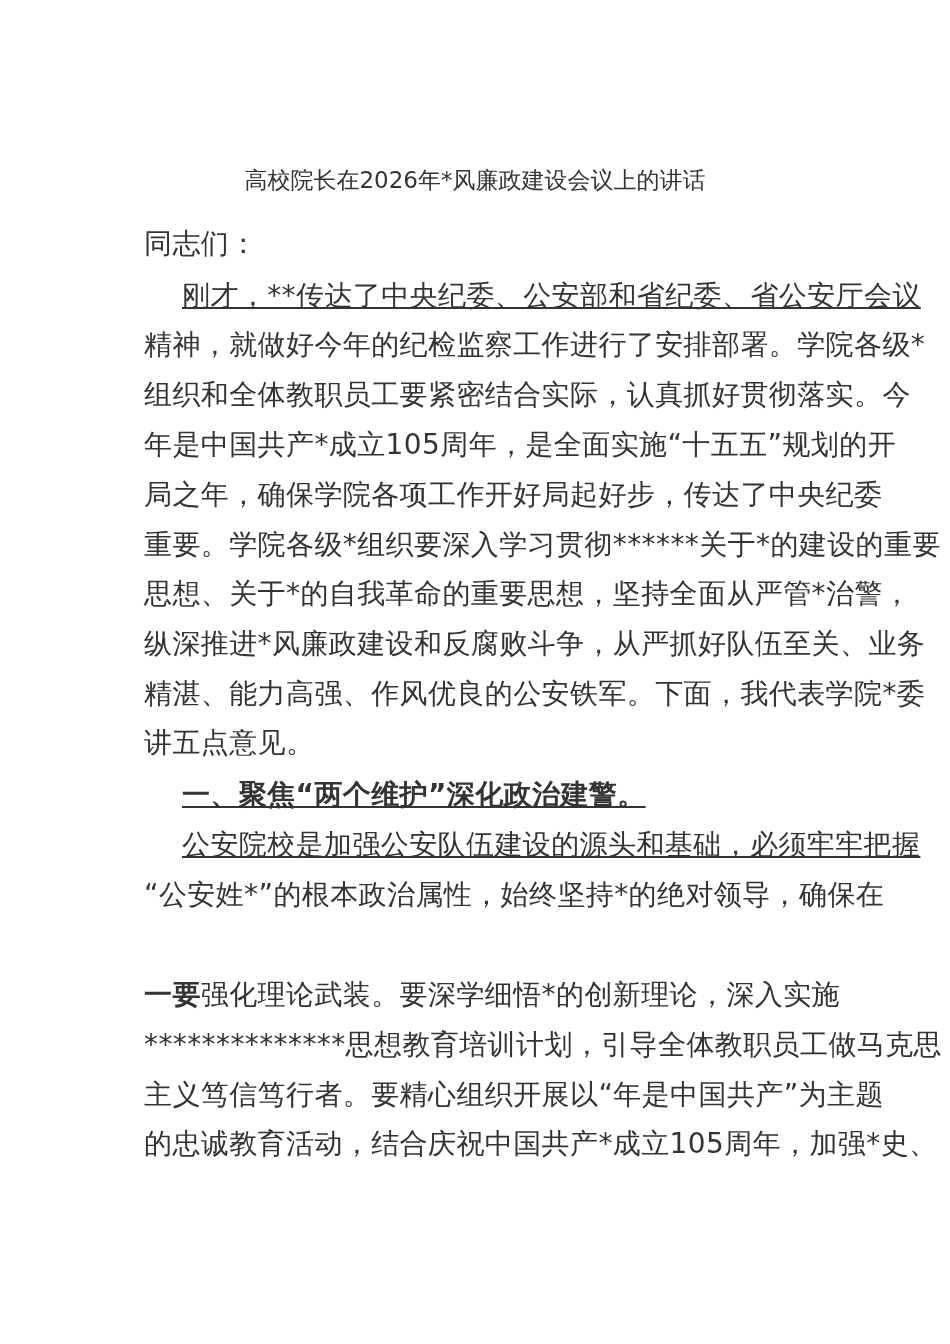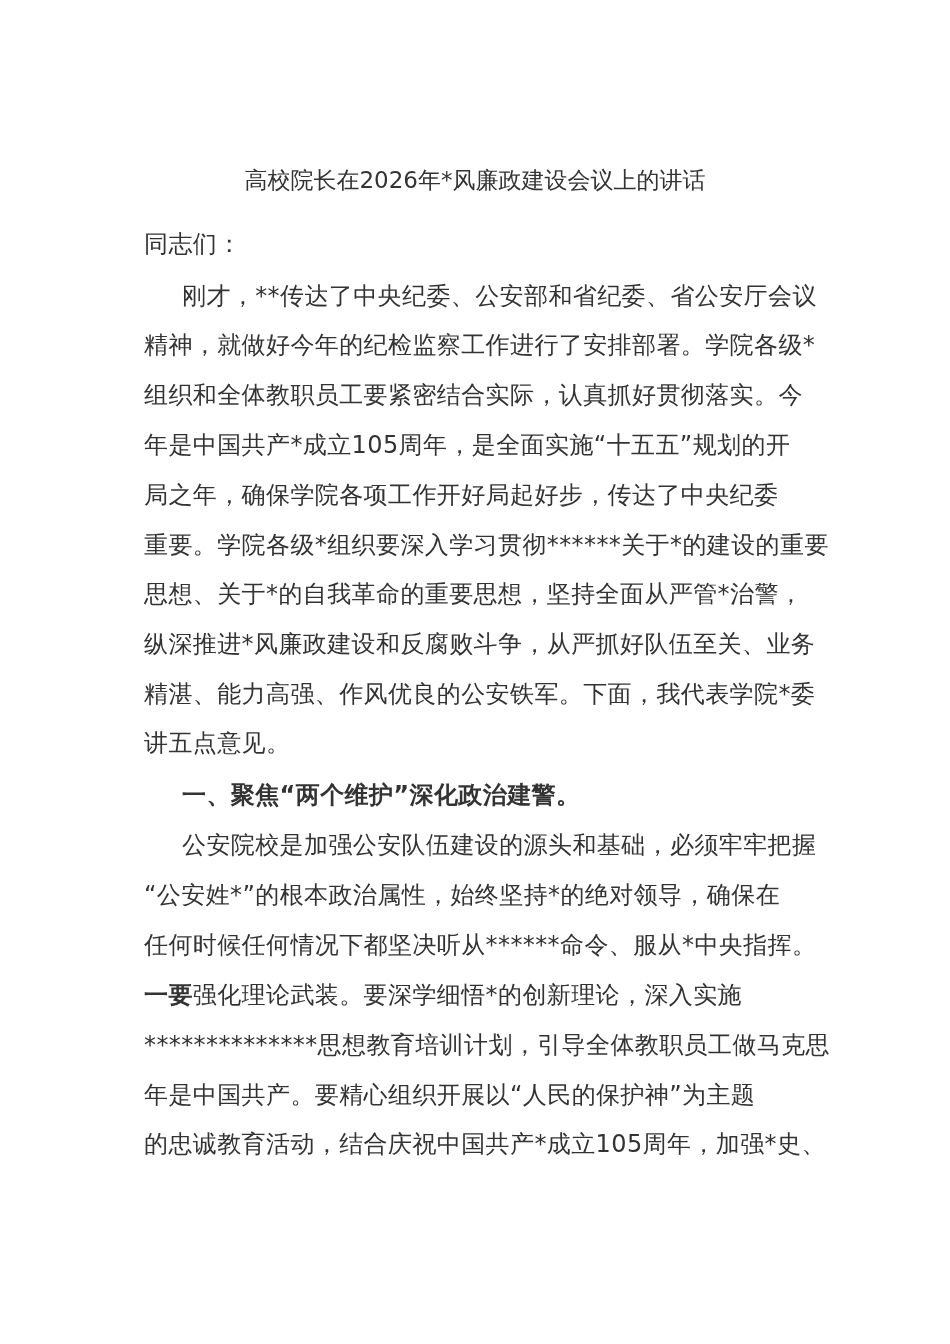--- a/index.html
+++ b/index.html
@@ -30,26 +30,26 @@
       top: 146px;
       text-align: center;
       font-size: 23px;
       line-height: 36px;
       letter-spacing: 0px;
       white-space: nowrap;
     }
     .line {
       position: absolute;
       left: 144px;
-      font-size: 24px;
+      font-size: 28px;
       line-height: 36px;
       white-space: nowrap;
       letter-spacing: 0.4px;
     }
-    .indent { left: 182px; }
+    .indent { left: 182px; text-decoration: underline; }
     .bold { font-weight: bold; }
     b { font-weight: bold; }
   </style>
 </head>
 <body>
 
 <div class="page">
 
   <div class="title">高校院长在2026年*风廉政建设会议上的讲话</div>
 
@@ -63,24 +63,23 @@
   <div class="line" style="top:511px">重要。学院各级*组织要深入学习贯彻******关于*的建设的重要</div>
   <div class="line" style="top:560px">思想、关于*的自我革命的重要思想，坚持全面从严管*治警，</div>
   <div class="line" style="top:610px">纵深推进*风廉政建设和反腐败斗争，从严抓好队伍至关、业务</div>
   <div class="line" style="top:660px">精湛、能力高强、作风优良的公安铁军。下面，我代表学院*委</div>
   <div class="line" style="top:709px">讲五点意见。</div>
 
   <div class="line indent bold" style="top:761px">一、聚焦“两个维护”深化政治建警。</div>
 
   <div class="line indent" style="top:811px">公安院校是加强公安队伍建设的源头和基础，必须牢牢把握</div>
   <div class="line" style="top:861px">“公安姓*”的根本政治属性，始终坚持*的绝对领导，确保在</div>
-  <div class="line" style="top:911px">任何时候任何情况下都坚决听从******命令、服从*中央指挥。</div>
 
   <div class="line" style="top:961px">
     <b>一要</b><span>强化理论武装。要深学细悟*的创新理论，深入实施</span>
   </div>
 
   <div class="line" style="top:1011px">**************思想教育培训计划，引导全体教职员工做马克思</div>
-  <div class="line" style="top:1061px">年是中国共产。要精心组织开展以“人民的保护神”为主题</div>
+  <div class="line" style="top:1061px">主义笃信笃行者。要精心组织开展以“年是中国共产”为主题</div>
   <div class="line" style="top:1110px">的忠诚教育活动，结合庆祝中国共产*成立105周年，加强*史、</div>
 
 
 </div>
 
 </body></html>

